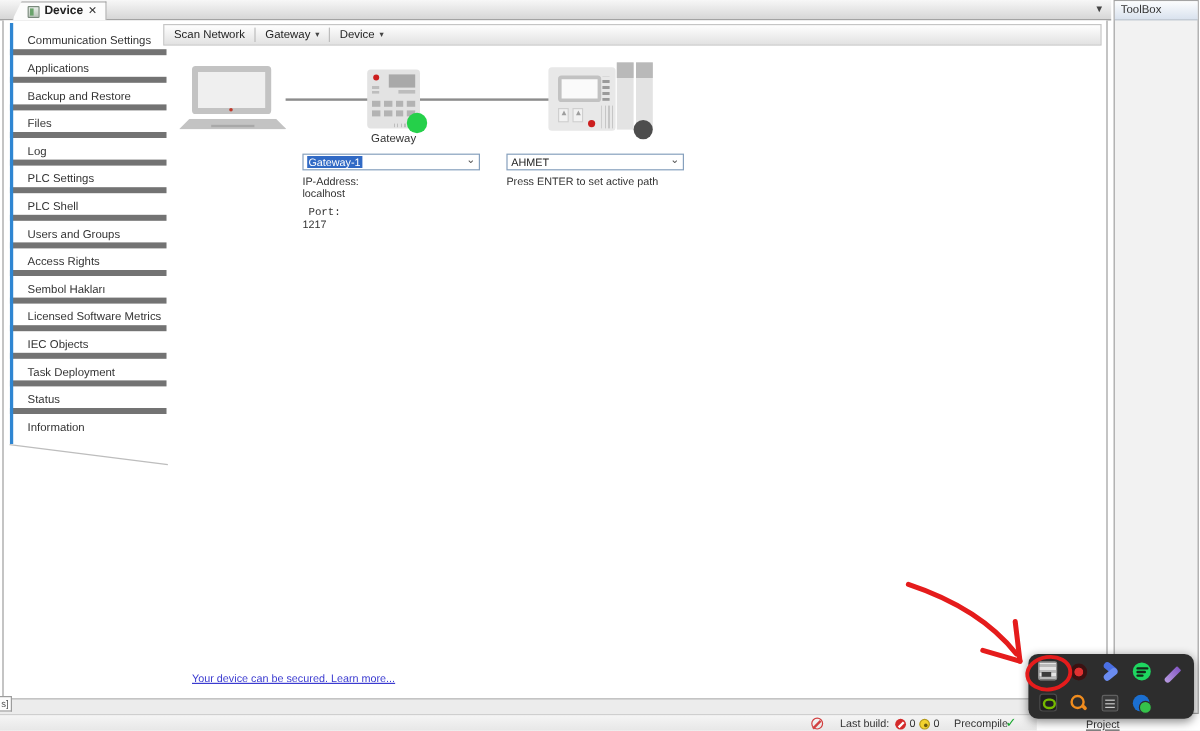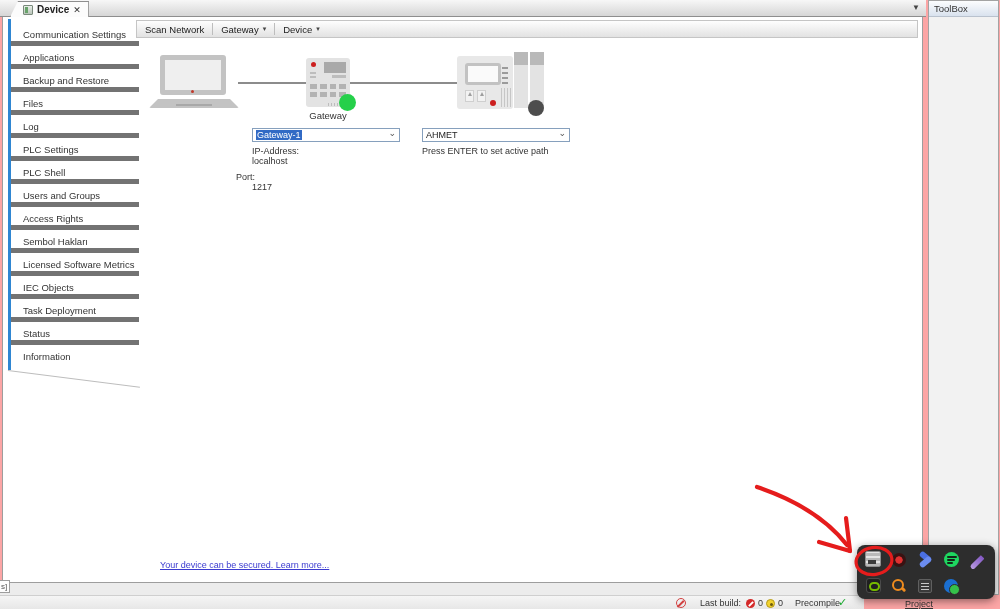--- a/index.html
+++ b/index.html
@@ -1,18 +1,18 @@
 <!DOCTYPE html>
 <html><head>
 <meta charset="utf-8">
 <style>
   * { margin:0; padding:0; box-sizing:border-box; }
   html,body { width:1000px; height:609px; }
   body { font-family:"Liberation Sans","DejaVu Sans",sans-serif; background:#e6e6e6; overflow:hidden; }
-  .window { position:relative; width:1000px; height:609px; background:#fca5a5; }
+  .window { position:relative; width:1000px; height:609px; background:#ffffff; }
 
   
   .tabbar { position:absolute; left:0; top:0; width:926px; height:17px;
             background:linear-gradient(#f7f7f7,#d6d6d6); border-bottom:1px solid #8e8e8e; }
   .tab { position:absolute; left:10px; top:1px; height:16px; padding:0 7px 0 12px;
          background:#fcfcfc; border:1px solid #8e8e8e; border-bottom:none;
          clip-path:polygon(8px 0,100% 0,100% 100%,0 100%);
          display:flex; align-items:center; gap:4px; }
   .tab-icon { width:10px; height:10px; background:linear-gradient(#e9efe9,#b9c4b9);
               border:1px solid #79897b; border-radius:1px; position:relative; }
@@ -254,21 +254,21 @@
   <div class="plc-mod" style="left:514px;"></div>
   <div class="plc-mod" style="left:530px;"></div>
   <div class="plc-gray"></div>
 
   <div class="combo" style="left:252px; top:128px; width:148px;">
     <span class="sel">Gateway-1</span>
     <span class="chev">⌄</span>
   </div>
   <div class="fieldtext" style="left:252px; top:146px;">IP-Address:</div>
   <div class="fieldtext" style="left:252px; top:156px;">localhost</div>
-  <div class="fieldtext" style="left:236px; top:172px;">Port:</div>
+  <div class="fieldtext" style="left:257px; top:172px;font-family:Liberation Mono, monospace;">Port:</div>
   <div class="fieldtext" style="left:252px; top:182px;">1217</div>
 
   <div class="combo" style="left:422px; top:128px; width:148px;">
     <span>AHMET</span>
     <span class="chev">⌄</span>
   </div>
   <div class="fieldtext" style="left:422px; top:146px;">Press ENTER to set active path</div>
 
   <div class="sec-link">Your device can be secured. Learn more...</div>
 

